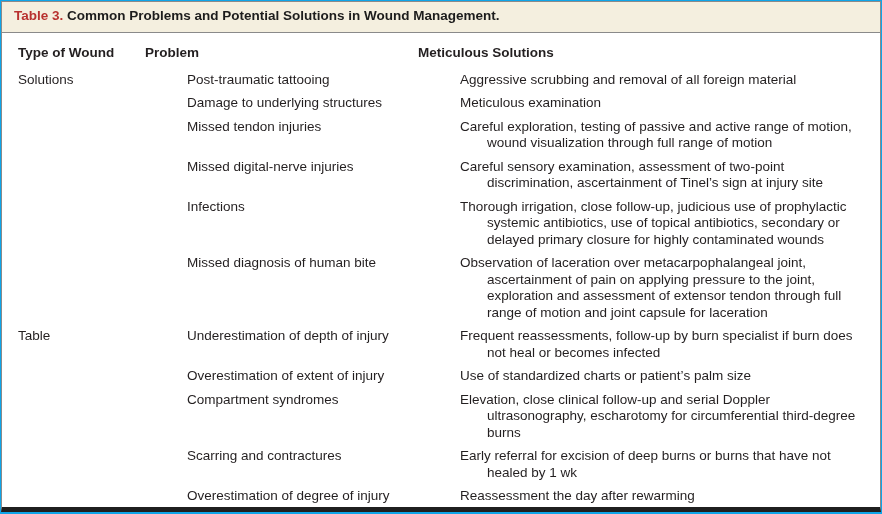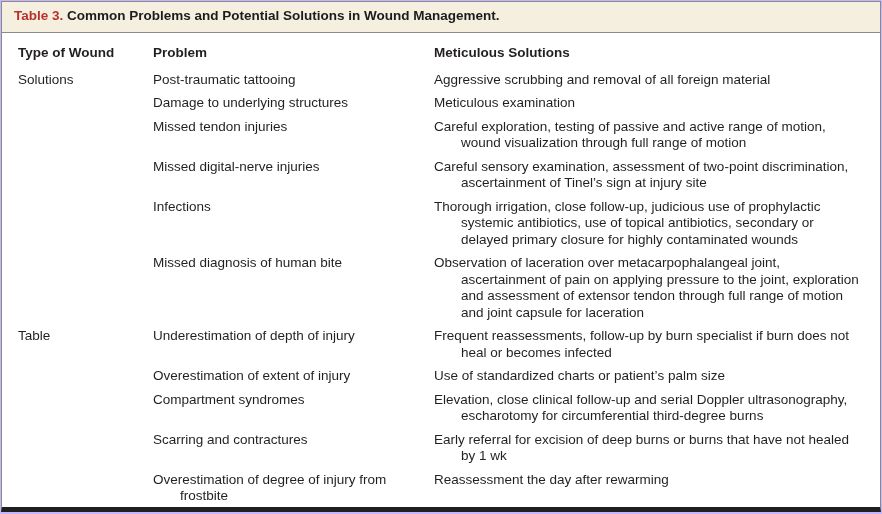--- a/index.html
+++ b/index.html
@@ -6,21 +6,21 @@
     margin: 0;
     padding: 0;
     background: #ffffff;
     font-family: "Liberation Sans", sans-serif;
     color: #231f20;
   }
   .page {
     width: 882px;
     height: 514px;
     box-sizing: border-box;
-    background: #c4b5fd;
+    background: #0ea5e9;
     padding: 1px;
   }
   .card {
     box-sizing: border-box;
     width: 880px;
     height: 511px;
     border: 1px solid #8a8a8a;
     border-bottom: 5px solid #1f1f1f;
     background: #ffffff;
     overflow: hidden;
@@ -35,35 +35,36 @@
   }
   .titlebar .tlabel { color: #b8312f; }
   .titlebar .ttext  { color: #1c1c1c; }
   .grid {
     padding: 0 14px 0 16px;
     font-size: 13.5px;
   }
   .trow, .hrow {
     display: grid;
     grid-template-columns: 119px 265px 1fr;
-    column-gap: 16px;
+    column-gap: 8px;
   }
   .hrow .cell {
     font-weight: bold;
     padding: 12px 4px 7px 0;
     line-height: 1.2;
   }
   .trow .cell {
     padding: 3.5px 4px 3.5px 0;
     line-height: 16.5px;
   }
   .cell.hang {
     padding-left: 27px;
     text-indent: -27px;
     box-sizing: border-box;
+    margin-left: 42px;
   }
   .cell.solution { padding-right: 6px; }
 </style>
 </head>
 <body>
 
 <div class="page">
   <div class="card">
 
     <div class="titlebar" style="background: rgb(244, 239, 223);">

